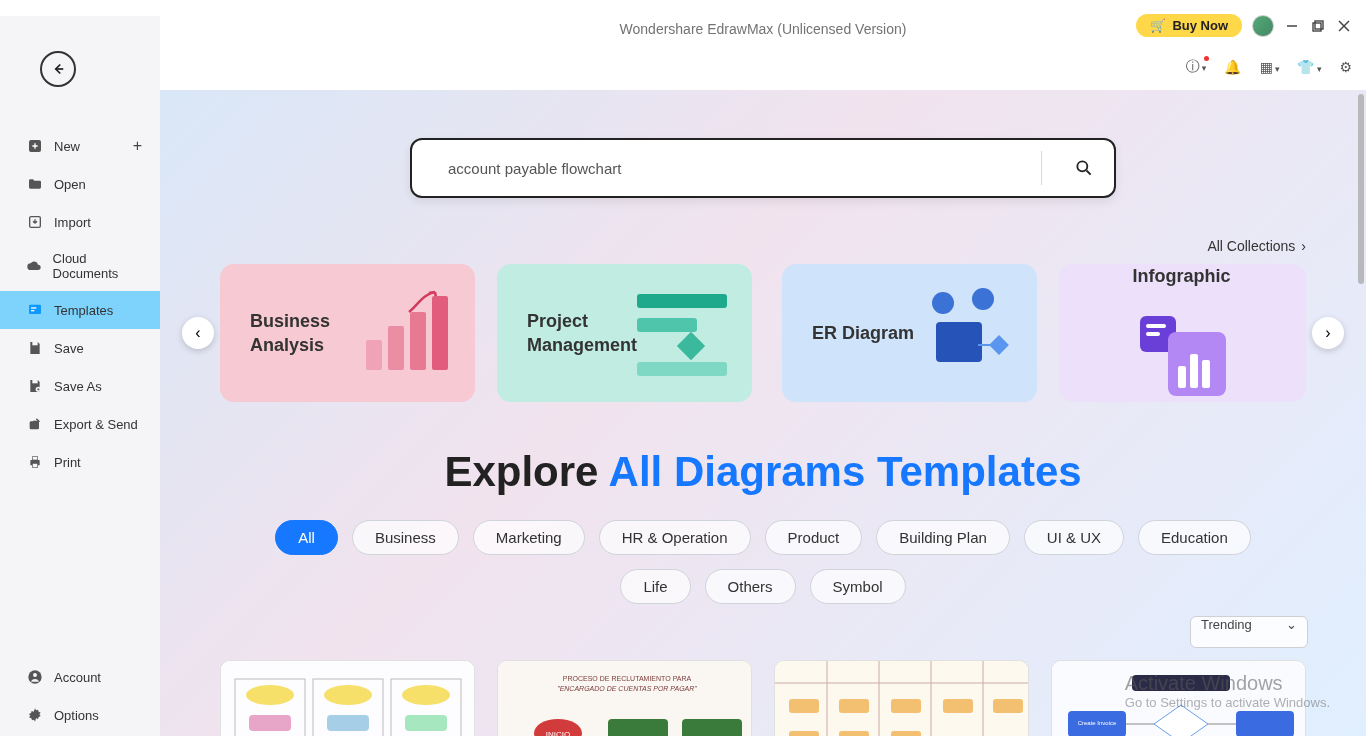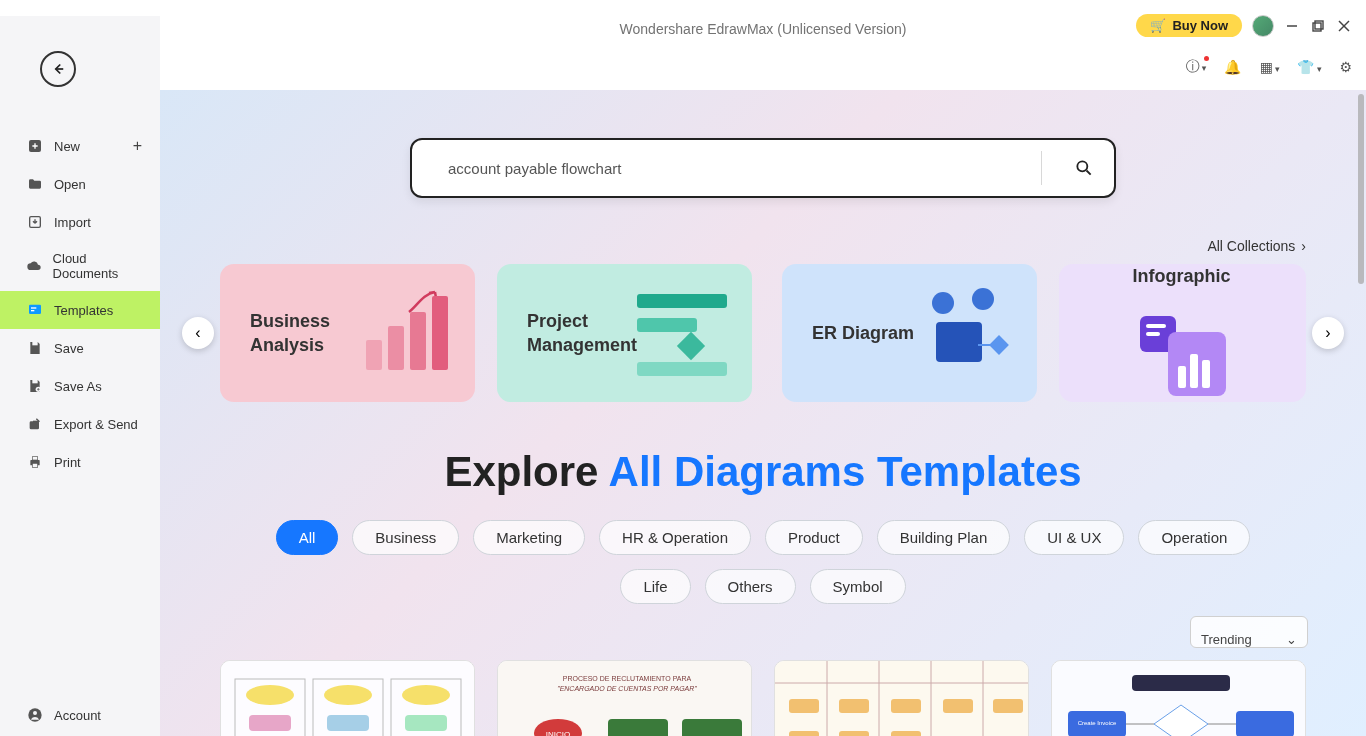--- a/index.html
+++ b/index.html
@@ -1,25 +1,25 @@
 <!DOCTYPE html>
 <html><head>
 <meta charset="utf-8">
 <style>
 * { margin: 0; padding: 0; box-sizing: border-box; font-family: -apple-system, BlinkMacSystemFont, "Segoe UI", sans-serif; }
 body { width: 1366px; height: 736px; overflow: hidden; background: #fff; display: flex; }
 .sidebar { width: 160px; height: 100%; background: #f5f5f7; display: flex; flex-direction: column; padding-top: 35px; margin-top: 16px; }
 .back-btn { width: 36px; height: 36px; border: 2px solid #333; border-radius: 50%; margin-left: 40px; margin-bottom: 40px; display: flex; align-items: center; justify-content: center; cursor: pointer; }
 .nav-items { display: flex; flex-direction: column; }
 .nav-item { display: flex; align-items: center; padding: 10px 12px 10px 26px; font-size: 13px; color: #333; cursor: pointer; position: relative; }
-.nav-item.active { background: #bef264; }
+.nav-item.active { background: #7dd3fc; }
 .nav-item.active .nav-icon { color: #0d99ff; }
 .nav-icon { width: 18px; height: 18px; margin-right: 10px; display: inline-flex; align-items: center; justify-content: center; color: #555; }
 .nav-plus { position: absolute; right: 18px; color: #444; font-size: 16px; }
-.sidebar-bottom { margin-top: auto; display: flex; flex-direction: row; margin-bottom: 18px; gap: 40px; }
+.sidebar-bottom { margin-top: auto; display: flex; flex-direction: column; margin-bottom: 18px; }
 .main { flex: 1; height: 100%; position: relative; overflow: hidden; }
 .titlebar { height: 58px; display: flex; align-items: center; justify-content: center; position: relative; }
 .title-text { font-size: 14px; color: #737373; }
 .tb-right { position: absolute; right: 14px; top: 14px; display: flex; align-items: center; gap: 10px; }
 .buy-btn { background: #ffd84a; border-radius: 15px; padding: 4px 14px; font-size: 13px; font-weight: 600; color: #222; display: flex; align-items: center; gap: 6px; cursor: pointer; }
 .avatar { width: 22px; height: 22px; border-radius: 50%; background: linear-gradient(135deg,#5a7,#486); border: 1px solid #ccc; }
 .win-btn { width: 16px; height: 16px; color: #555; cursor: pointer; display: inline-flex; align-items: center; justify-content: center; }
 .iconrow { position: absolute; right: 14px; top: 58px; display: flex; align-items: center; gap: 18px; color: #555; }
 .iconrow .ic { cursor: pointer; position: relative; font-size: 14px; }
 .red-dot { position: absolute; top: -2px; right: -3px; width: 5px; height: 5px; background: #e33; border-radius: 50%; }
@@ -39,21 +39,21 @@
 .card-lbl { line-height: 1.35; width: 110px; }
 .card-art { width: 95px; height: 90px; position: relative; }
 .nav-arrow { width: 32px; height: 32px; border-radius: 50%; background: #fff; box-shadow: 0 2px 6px rgba(0,0,0,.18); display: flex; align-items: center; justify-content: center; cursor: pointer; position: absolute; top: 50%; transform: translateY(-50%); z-index: 3; }
 .nav-arrow.left  { left: 22px; }
 .nav-arrow.right { right: 22px; }
 .headline { text-align: center; margin-top: 46px; font-size: 42px; font-weight: 800; color: #222; }
 .headline .blue { color: #1677ff; }
 .pills { display: flex; flex-wrap: wrap; justify-content: center; gap: 14px; margin-top: 24px; padding: 0 100px; }
 .pill { border: 1px solid #cfd4da; background: rgba(255,255,255,.7); border-radius: 20px; padding: 8px 22px; font-size: 15px; color: #333; cursor: pointer; }
 .pill.active { background: #1677ff; color: #fff; border-color: #1677ff; }
-.sortbox { position: absolute; right: 58px; top: 526px; width: 118px; height: 32px; border: 1px solid #d0d0d0; background: rgba(255,255,255,.85); border-radius: 6px; display: flex; align-items: flex-end; justify-content: space-between; padding: 0 10px; font-size: 13px; color: #444; cursor: pointer; gap: 20px; }
+.sortbox { position: absolute; right: 58px; top: 526px; width: 118px; height: 32px; border: 1px solid #d0d0d0; background: rgba(255,255,255,.85); border-radius: 6px; display: flex; align-items: flex-start; justify-content: space-between; padding: 0 10px; font-size: 13px; color: #444; cursor: pointer; gap: 20px; }
 .thumbs { display: flex; gap: 22px; justify-content: center; margin-top: 56px; padding: 0 60px; }
 .thumb { width: 258px; height: 170px; border: 1px solid #e0e0e0; border-radius: 10px; background: #fefefe; overflow: hidden; cursor: pointer; }
 .wm { position: absolute; right: 36px; bottom: 26px; color: rgba(80,80,80,.45); font-size: 13px; text-align: left; pointer-events: none; }
 .wm .t1 { font-size: 20px; color: rgba(90,90,90,.55); }
 
 .bar { position:absolute; bottom:8px; background:#e25d7d; border-radius:2px; }
 </style>
 </head>
 <body>
 
@@ -287,21 +287,21 @@
     </div>
 
     <div class="pills">
       <div class="pill active">All</div>
       <div class="pill">Business</div>
       <div class="pill">Marketing</div>
       <div class="pill">HR &amp; Operation</div>
       <div class="pill">Product</div>
       <div class="pill">Building Plan</div>
       <div class="pill">UI &amp; UX</div>
-      <div class="pill">Operation</div>
+      <div class="pill">Education</div>
       <div class="pill">Life</div>
       <div class="pill">Others</div>
       <div class="pill">Symbol</div>
     </div>
 
     <div class="sortbox">
       <span>Trending</span>
       <span>⌄</span>
     </div>
 
@@ -363,14 +363,18 @@
           <rect x="16" y="50" width="58" height="26" rx="4" fill="#3a6be0"></rect>
             <text x="45" y="64" text-anchor="middle" font-size="6" fill="#fff">Create Invoice</text>
           <polygon points="129,44 156,63 129,82 102,63" fill="#fff" stroke="#6aa0e8"></polygon>
           <rect x="184" y="50" width="58" height="26" rx="4" fill="#3a6be0"></rect>
           <line x1="74" y1="63" x2="102" y2="63" stroke="#888"></line>
             <line x1="156" y1="63" x2="184" y2="63" stroke="#888"></line>
         </svg>
       </div>
     </div>
 
+    <div class="wm">
+      <div class="t1">Activate Windows</div>
+      <div>Go to Settings to activate Windows.</div>
+    </div>
   </div>
 </div>
 
 </body></html>

